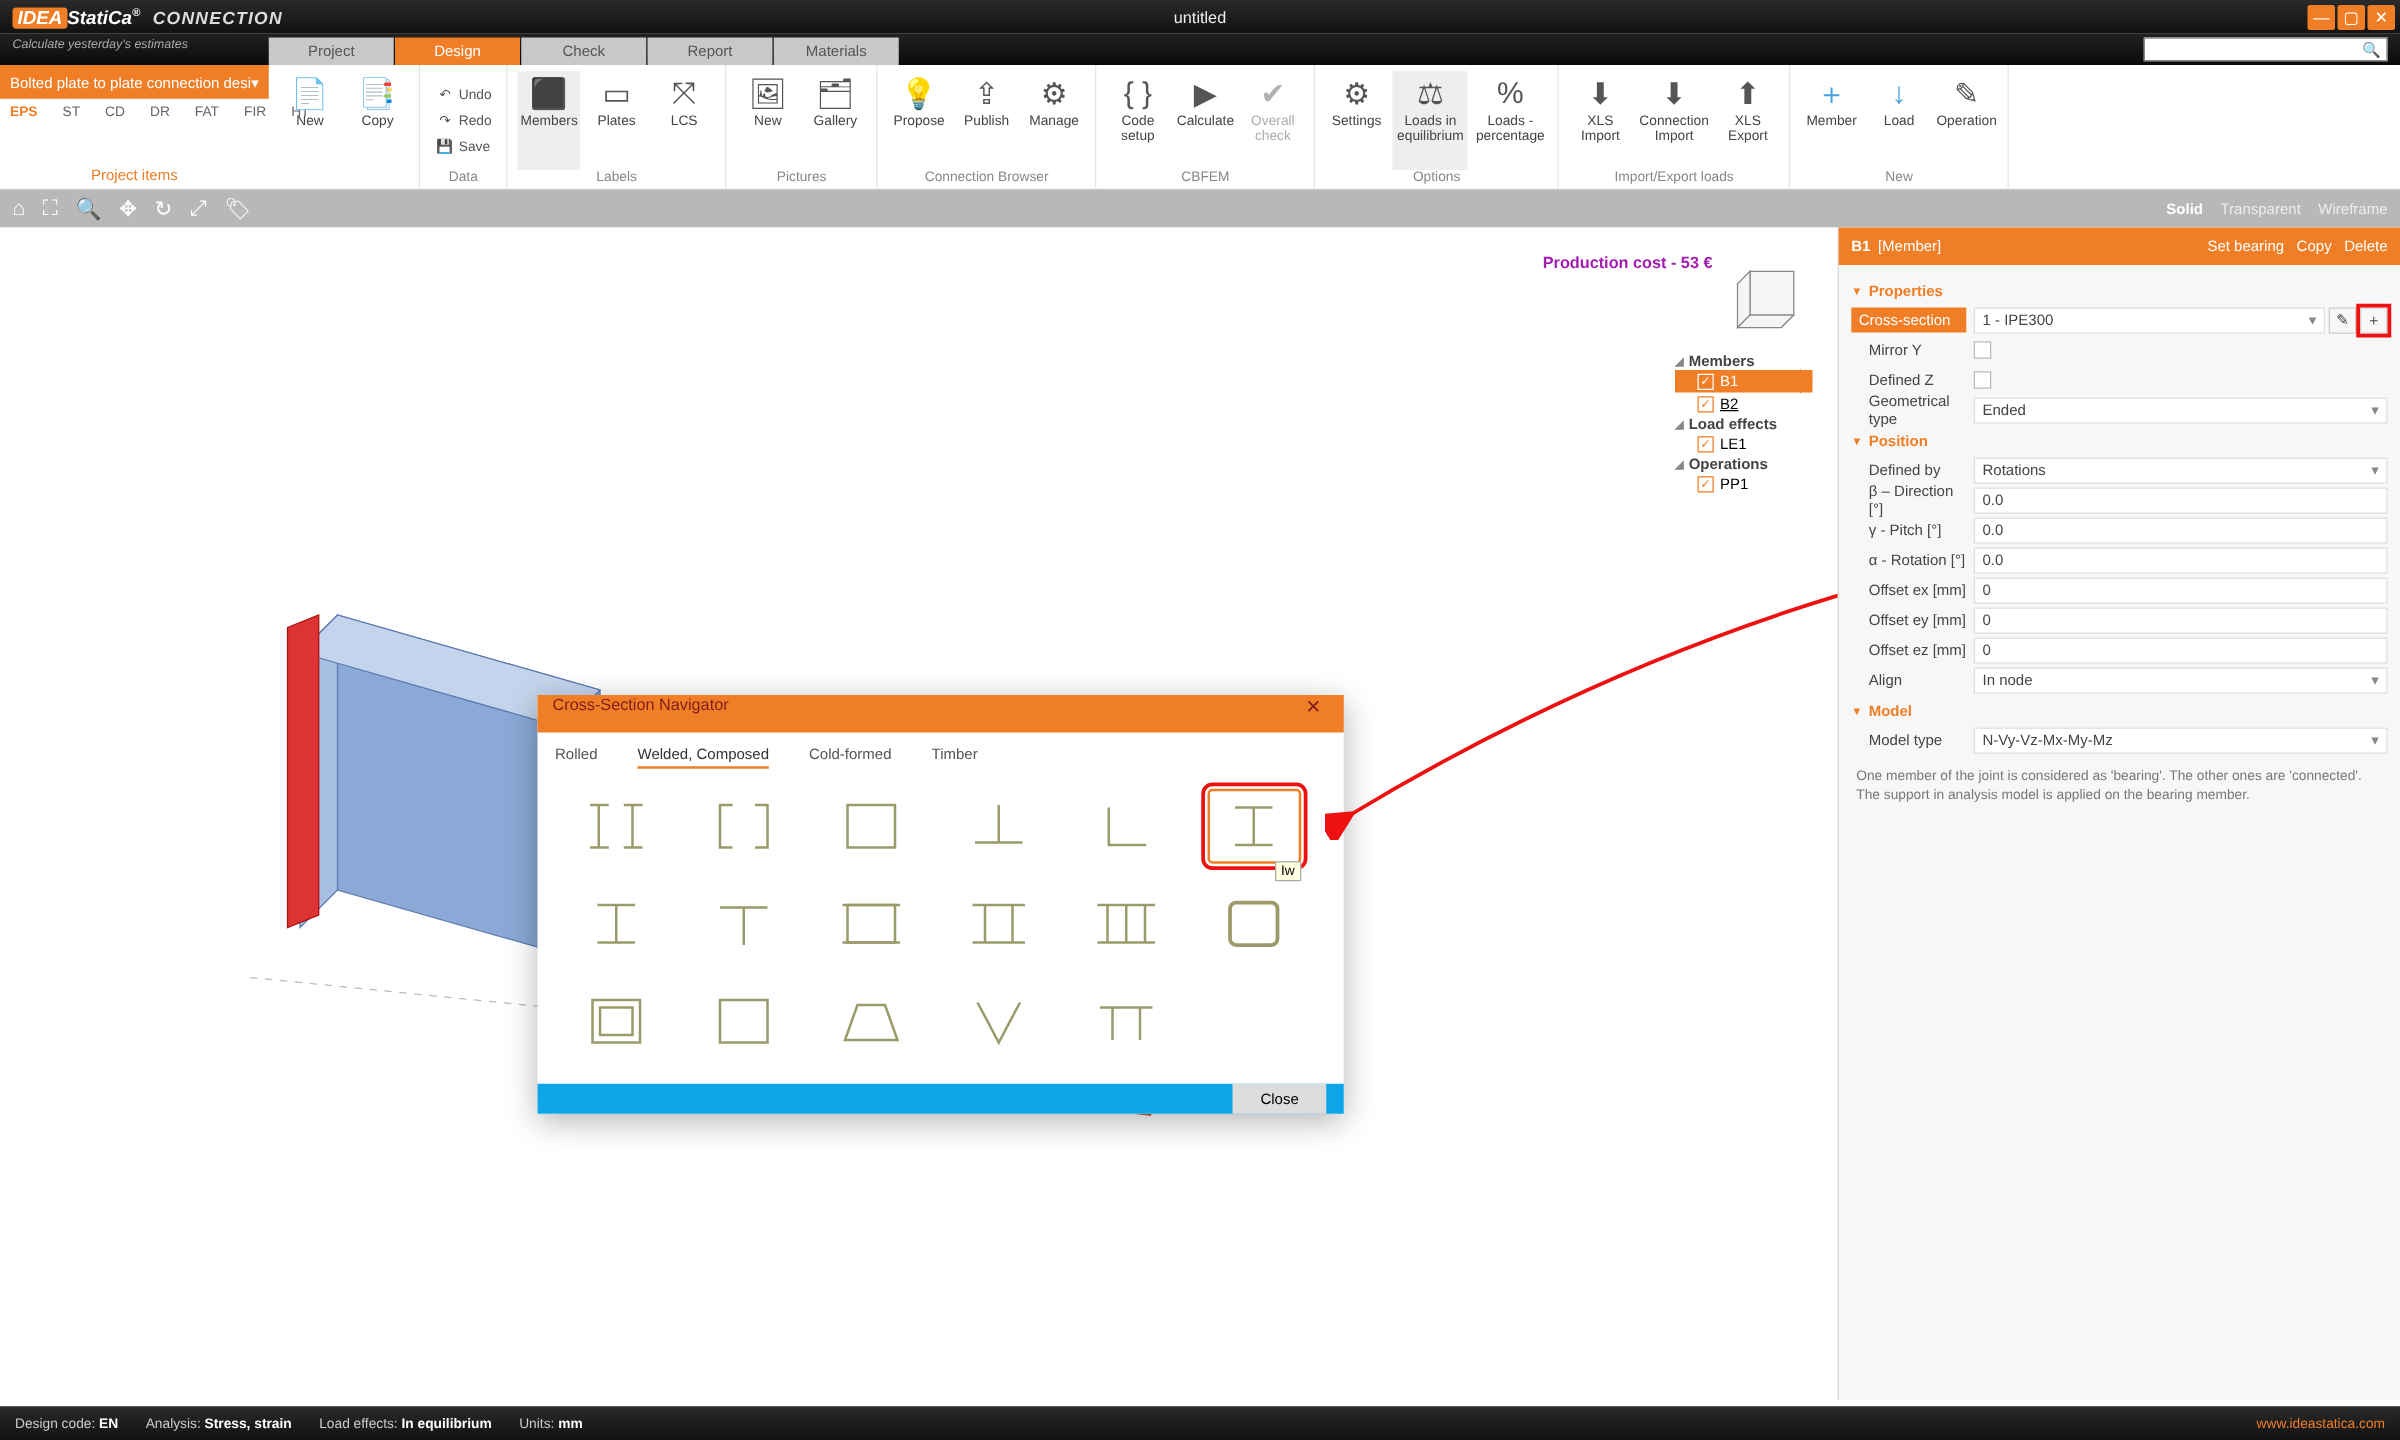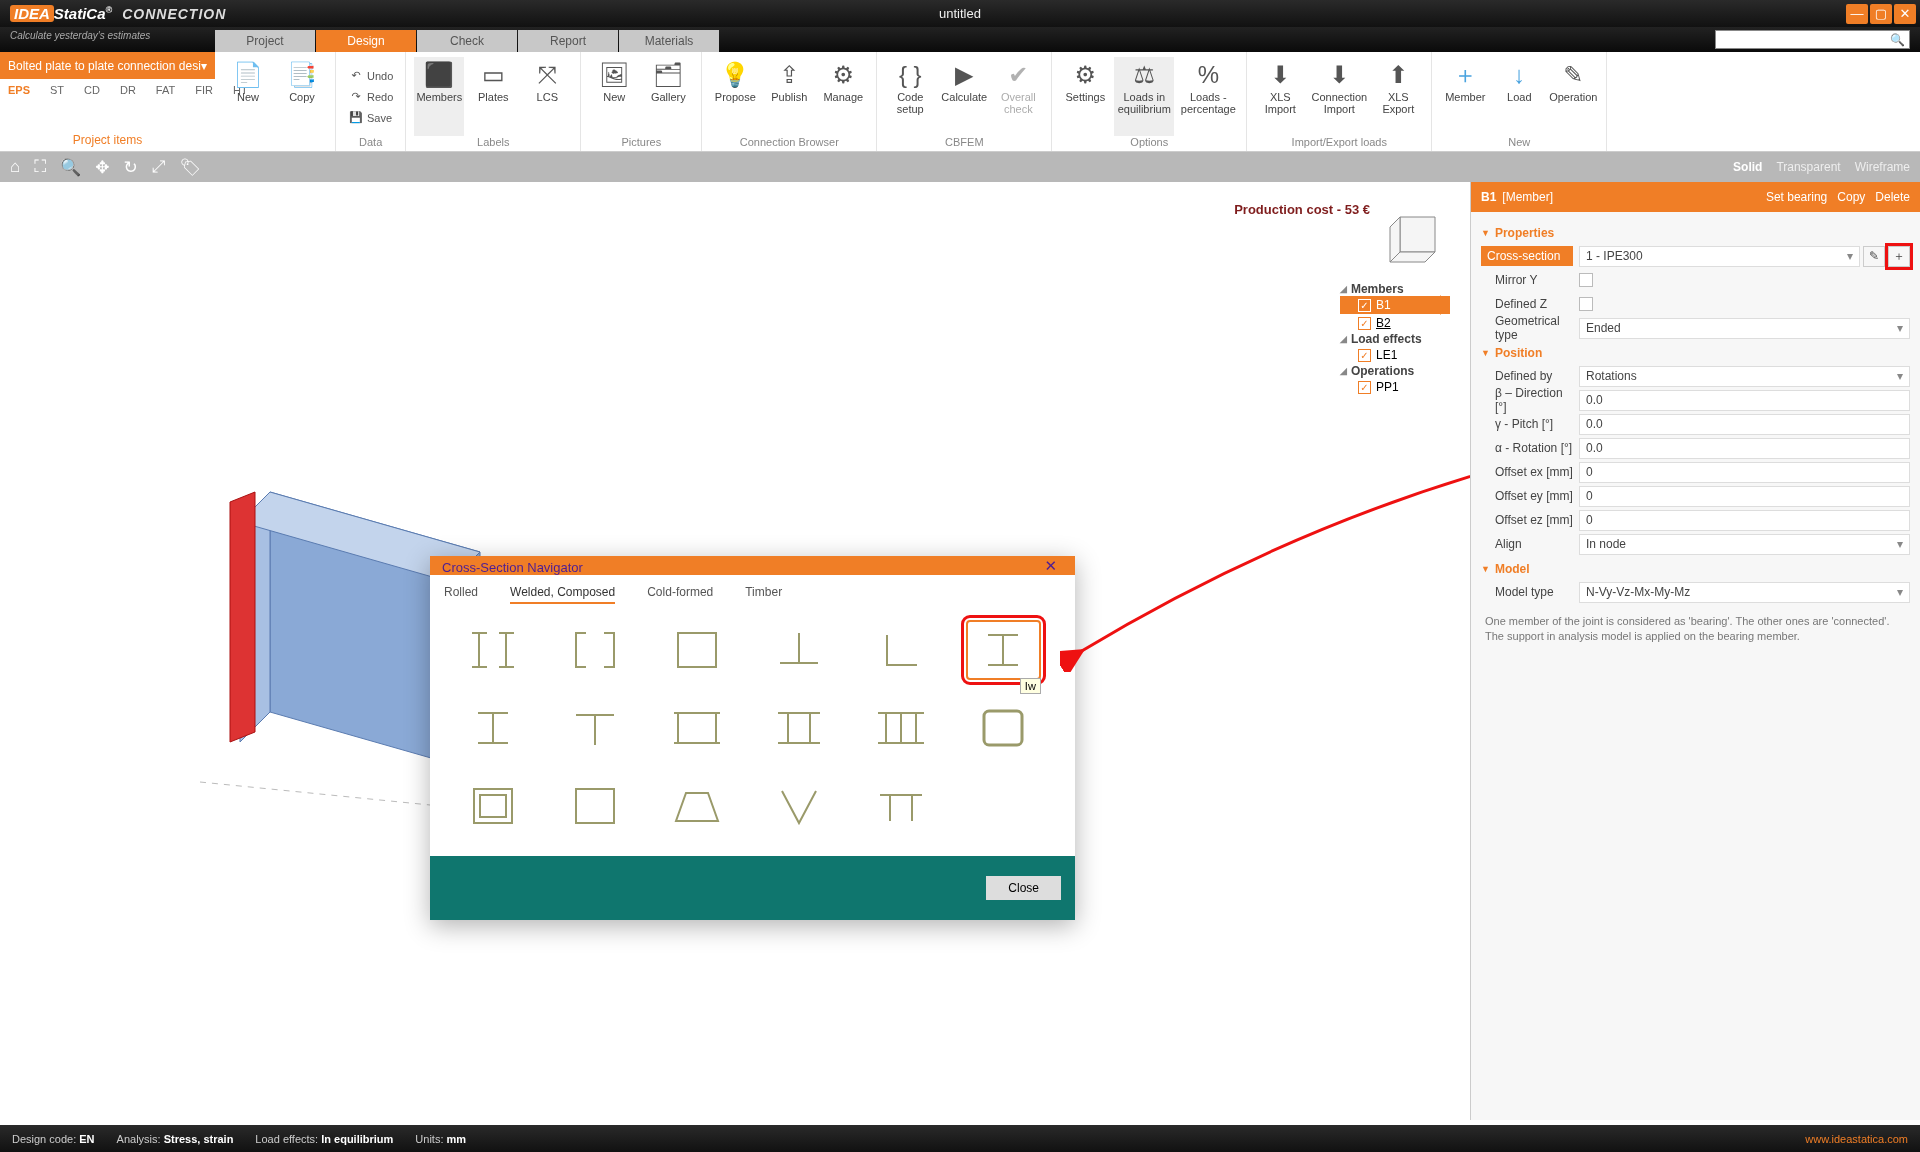--- a/index.html
+++ b/index.html
@@ -46,49 +46,49 @@
 .rbtn.disabled { opacity:.45; }
 
 .view-toolbar { height:30px; background:#b8b8b8; display:flex; align-items:center; padding:0 10px; gap:14px; color:#fff; }
 .view-toolbar .vicon { font-size:17px; cursor:pointer; }
 .view-toolbar .right-tools { margin-left:auto; display:flex; gap:14px; font-size:12px; }
 .view-toolbar .rt { cursor:pointer; color:#eee; }
 .view-toolbar .rt.active { color:#fff; font-weight:bold; }
 
 .main { display:flex; height:938px; }
 .viewport { flex:1; background:#fff; position:relative; overflow:hidden; }
-.prod-cost { position:absolute; right:100px; top:20px; color:#7f1d1d; font-weight:bold; font-size:13px; }
+.prod-cost { position:absolute; right:100px; top:20px; color:#a21caf; font-weight:bold; font-size:13px; }
 .cube { position:absolute; right:20px; top:20px; width:70px; height:70px; }
 .cube svg { width:70px; height:70px; }
 
 .tree { position:absolute; right:20px; top:100px; width:110px; font-size:12px; }
 .tree-hdr { font-weight:bold; color:#444; display:flex; align-items:center; }
 .tree-hdr::before { content:"◢"; font-size:9px; margin-right:4px; color:#888; }
 .tree-item { display:flex; align-items:center; padding:2px 0 2px 18px; cursor:pointer; }
 .tree-item .chk { width:13px; height:13px; border:1px solid #f07e26; margin-right:5px; display:flex; align-items:center; justify-content:center; font-size:10px; color:#f07e26; }
 .tree-item.sel { background:#f07e26; color:#fff; }
 .tree-item.sel .chk { border-color:#fff; color:#fff; background:#f07e26; }
 .tree-item.sel::after { content:""; position:absolute; right:-10px; border:10px solid transparent; border-left-color:#f07e26; }
 .tree-item { position:relative; }
 
 .canvas-3d { position:absolute; left:200px; top:250px; width:800px; height:550px; }
 
 .dialog { position:absolute; left:430px; top:374px; width:645px; background:#fff; box-shadow:0 6px 24px rgba(0,0,0,.3); z-index:20; }
-.dlg-title { height:19px; background:#f07e26; color:#4c1d95; display:flex; align-items:flex-end; padding:0 12px; font-size:13px; }
+.dlg-title { height:30px; background:#f07e26; color:#7f1d1d; display:flex; align-items:flex-start; padding:0 12px; font-size:13px; }
 .dlg-close { margin-left:auto; padding:0 6px; cursor:pointer; font-size:15px; }
 .dlg-tabs { display:flex; gap:32px; padding:10px 14px 6px; font-size:12px; color:#555; }
 .dlg-tab { cursor:pointer; padding-bottom:3px; }
 .dlg-tab.active { color:#333; border-bottom:2px solid #f07e26; }
 .shape-grid { display:grid; grid-template-columns:repeat(6,1fr); gap:18px; padding:10px 25px 20px; }
 .shape { width:75px; height:60px; display:flex; align-items:center; justify-content:center; cursor:pointer; border:1px solid transparent; position:relative; }
 .shape svg { width:58px; height:50px; }
 .shape.sel { border:2px solid #f07e26; border-radius:6px; }
 .shape.redbox { outline:3px solid #e11; outline-offset:2px; border-radius:4px; }
 .shape .tip { position:absolute; right:-2px; bottom:-16px; background:#ffffe1; border:1px solid #aaa; font-size:11px; padding:1px 4px; }
-.dlg-foot { background:#0f766e; padding:20px 14px; display:flex; justify-content:flex-end; }
+.dlg-foot { background:#0ea5e9; padding:0 14px; display:flex; justify-content:flex-end; }
 .dlg-foot .closebtn { background:#ddd; padding:5px 22px; font-size:12px; cursor:pointer; }
 
 .rpanel { width:450px; background:#f7f7f7; border-left:1px solid #ccc; display:flex; flex-direction:column; }
 .rp-hdr { height:30px; background:#f07e26; color:#fff; display:flex; align-items:center; padding:0 10px; font-size:12px; }
 .rp-hdr .rh-left { font-weight:bold; }
 .rp-hdr .rh-sub { margin-left:6px; }
 .rp-hdr .rh-actions { margin-left:auto; display:flex; gap:10px; }
 .rp-hdr .rh-actions span { cursor:pointer; }
 .prop-body { padding:8px 10px; font-size:12px; color:#444; overflow:auto; position:relative; }
 .sect-hdr { color:#f07e26; font-weight:bold; display:flex; align-items:center; margin:6px 0 4px; }

